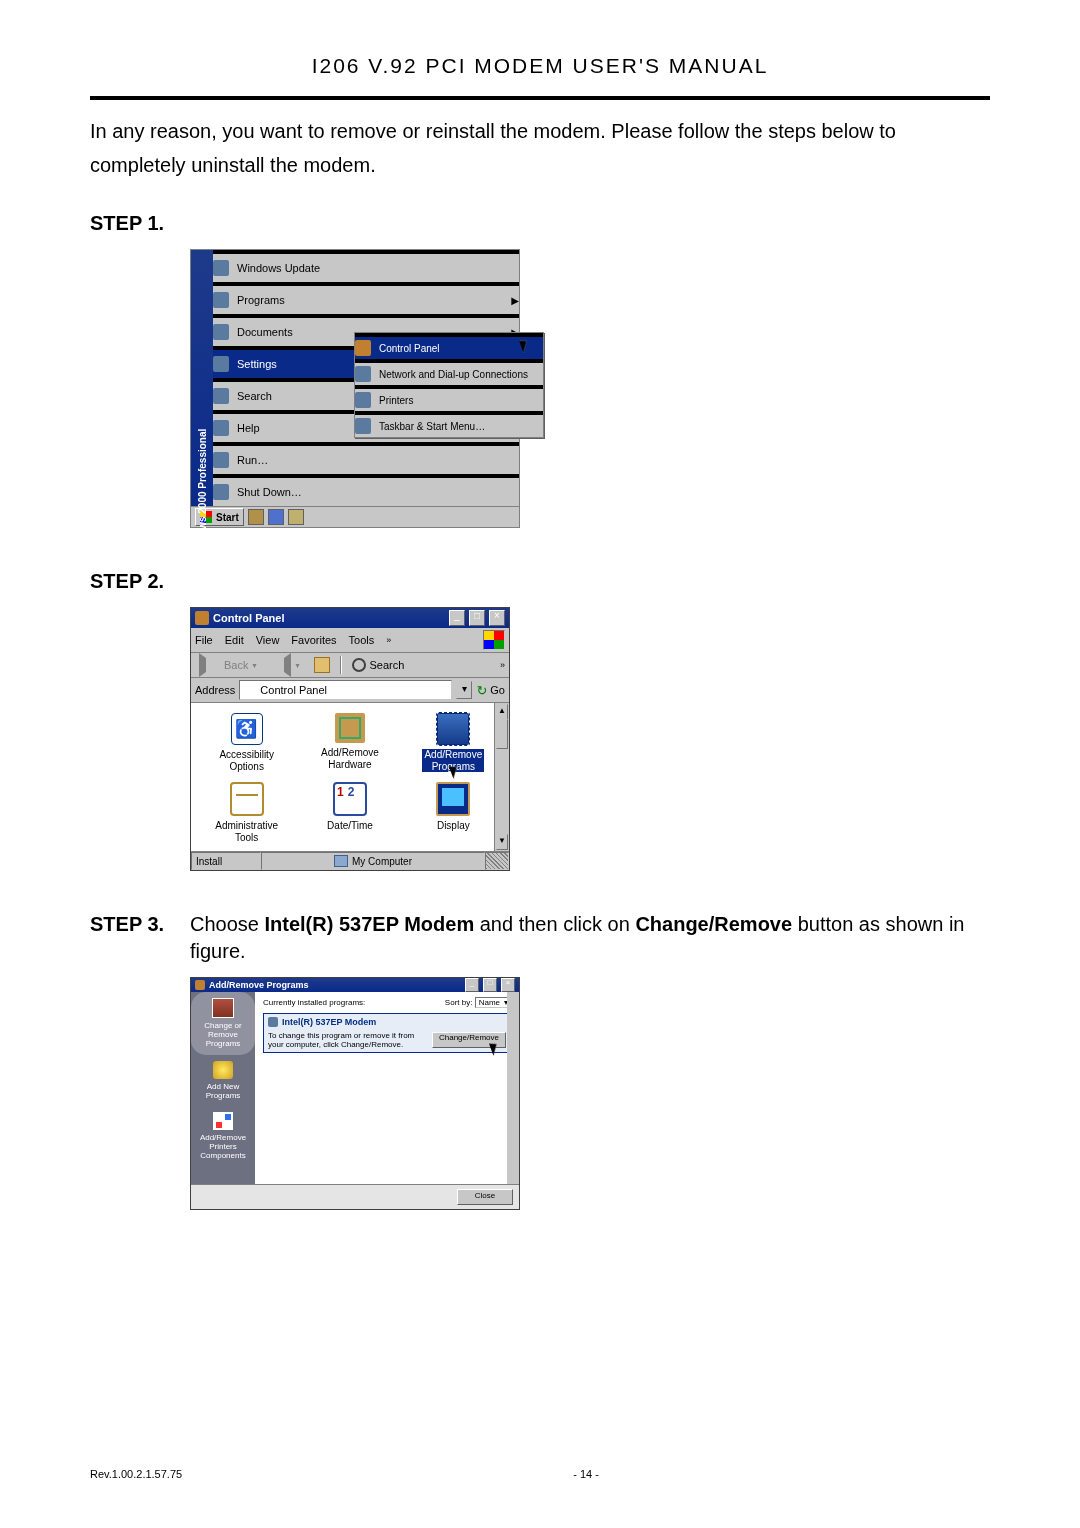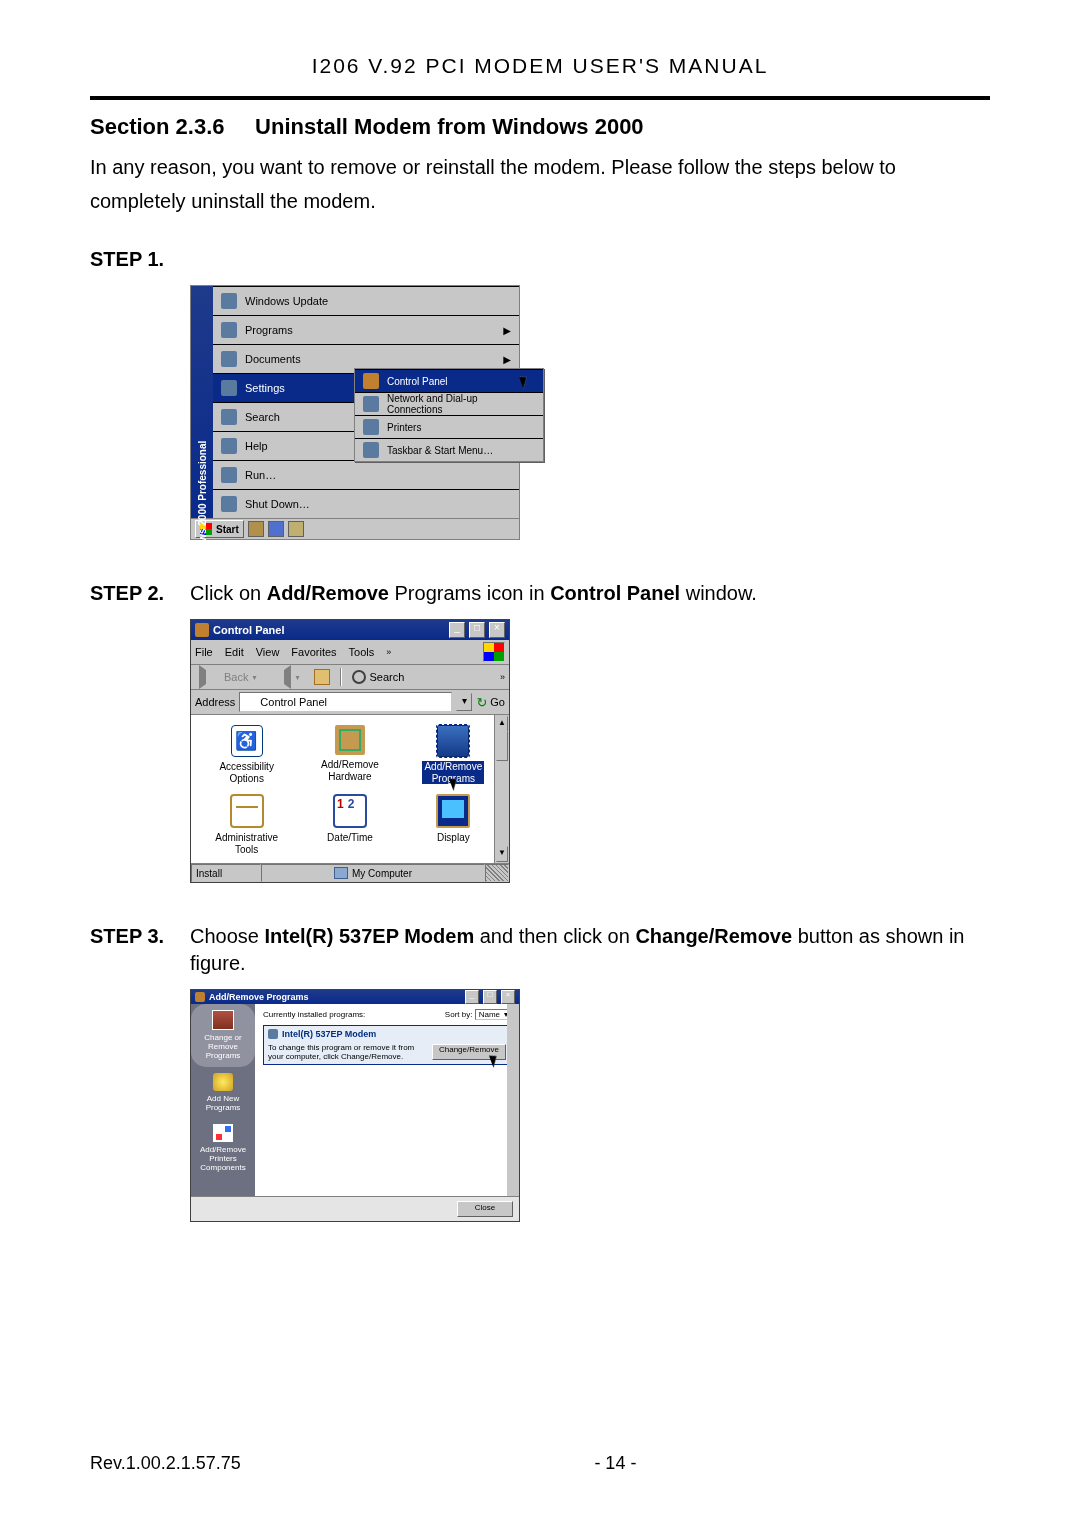--- a/index.html
+++ b/index.html
@@ -76,23 +76,23 @@
     white-space: nowrap;
     font-size: 10px;
     font-weight: bold;
   }
   .fig1-col {
     flex: 1;
   }
   .menu-item {
     display: flex; align-items: center;
     height: 28px;
-    padding: 0 8px;
+    padding: 0 0;
     gap: 8px;
-    border-top: 1px solid #000000;
+    border-top: 4px solid #000000;
   }
   .menu-item.highlight { background: #0a2a8a; color: #fff; }
   .menu-item .mi-icon {
     width: 16px; height: 16px;
     background: #5a7aa0;
     display: inline-block;
     border-radius: 2px;
   }
   .menu-item .mi-arrow { margin-left: auto; font-size: 10px; }
   .submenu {
@@ -346,36 +346,32 @@
     width: 54px; height: 14px;
     background:#c7c7c7;
     border:1px solid #fff; border-right-color:#606060; border-bottom-color:#606060;
     font-size: 8px; text-align:center; line-height:12px;
   }
 
   
   .page-footer {
     position: absolute;
     left: 90px; right: 90px;
-    bottom: 54px;
+    bottom: 48px;
     display: flex; justify-content: space-between;
-    font-size: 18px;
+    font-size: 11px;
   }
 </style>
 </head>
 <body>
 
 <div class="page">
   <div class="running-head">I206 V.92 PCI MODEM USER'S MANUAL</div>
   <hr class="hr-strong">
 
-  <div class="section-title">
-    <span>Section 2.3.6</span>&nbsp;&nbsp;&nbsp;&nbsp;
-    <span>Uninstall Modem from Windows 2000</span>
-  </div>
 
   <div class="body-text">In any reason, you want to remove or reinstall the modem. Please follow the steps below to completely uninstall the modem.</div>
 
   <div class="step-row">
     <div class="step-label">STEP 1.</div>
   </div>
 
   <div class="fig1">
     <div style="position:relative;">
       <div class="fig1-top">
@@ -447,23 +443,20 @@
         <span>Start</span>
       </span>
       <span class="tray-icon"></span>
       <span class="tray-icon" style="background:#5070d0;"></span>
       <span class="tray-icon" style="background:#c0b070;"></span>
     </div>
   </div>
 
   <div class="step-row">
     <div class="step-label">STEP 2.</div>
-    <div class="step-text">
-      <span>Click on </span><span class="bold">Add/Remove</span><span> Programs icon in </span><span class="bold">Control Panel</span><span> window.</span>
-    </div>
   </div>
 
   <div class="fig2">
     <div class="win2k-titlebar">
       <span class="t-icon"></span>
       <span class="t-title">Control Panel</span>
       <span class="win2k-btn">_</span>
       <span class="win2k-btn">□</span>
       <span class="win2k-btn">×</span>
     </div>

